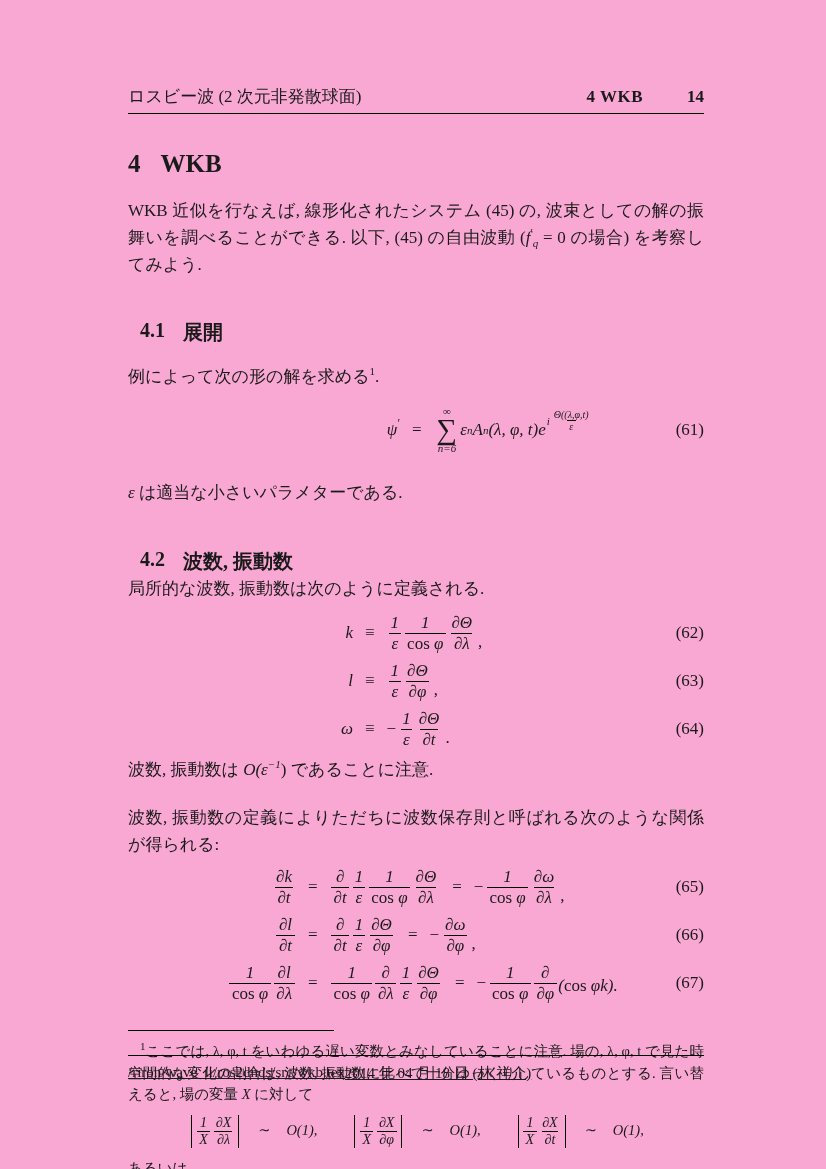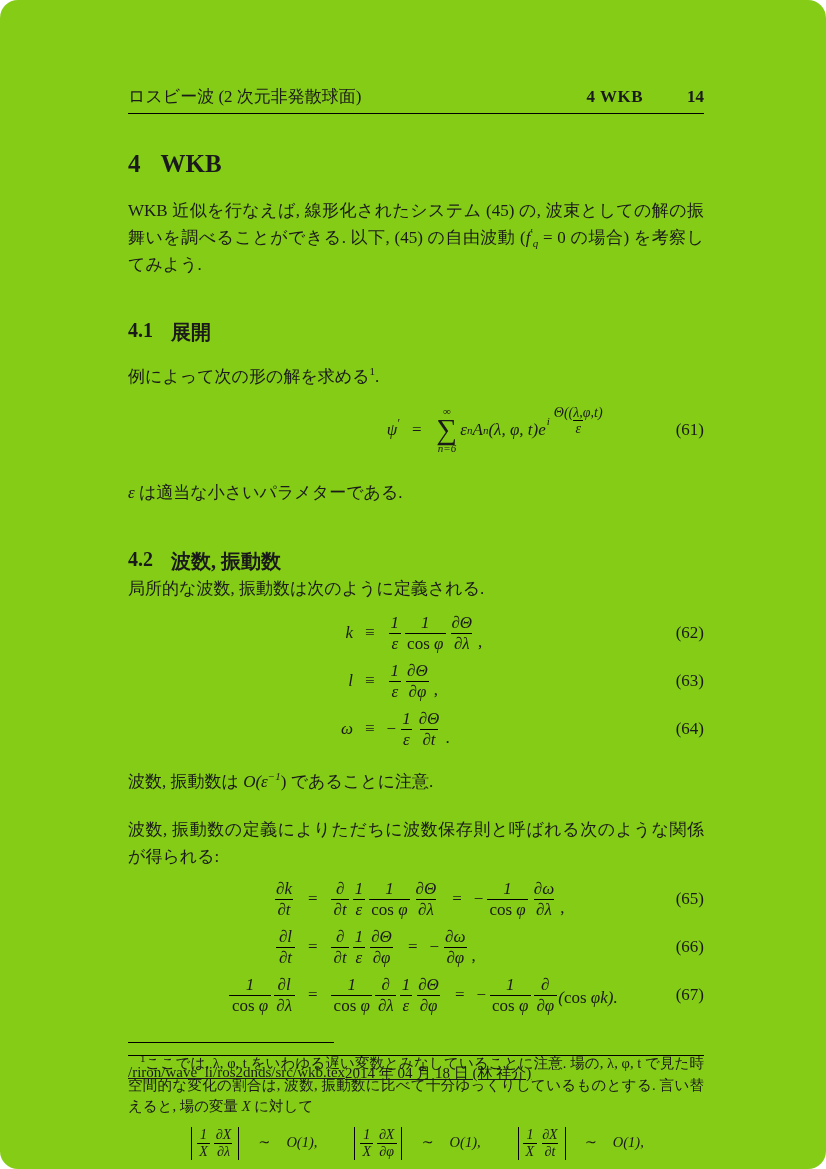--- a/index.html
+++ b/index.html
@@ -1,32 +1,32 @@
 <!DOCTYPE html>
 <html><head>
 <meta charset="utf-8">
 <style>
   html,body{margin:0;padding:0;background:#ffffff;}
   body{
     width:826px;height:1169px;position:relative;overflow:hidden;
     font-family:"Liberation Serif","DejaVu Serif",serif;color:#1a1a1a;
   }
-  .page{position:absolute;inset:0;background:#84cc16;border-radius:18px;}
+  .page{position:absolute;inset:0;background:#f9a8d4;}
   .content{position:absolute;left:128px;top:0;width:576px;}
 
   
   .header{display:flex;justify-content:space-between;align-items:baseline;padding-top:85px;font-size:17px;}
   .hdr-right{font-weight:bold;display:flex;align-items:flex-start;}
   .hdr-sec{letter-spacing:0.5px;}
   .hdr-page{margin-left:44px;}
   .hrule{border-top:1.6px solid #000;margin-top:5px;}
 
   
   h1.sec{font-size:25px;font-weight:bold;margin:36px 0 0 0;display:flex;gap:20px;}
-  h2.subsec{font-size:20px;font-weight:bold;margin:40px 0 0 0;display:flex;gap:18px;}
+  h2.subsec{font-size:20px;font-weight:bold;margin:40px 0 0 12px;display:flex;gap:18px;}
 
   p.body{font-size:17px;line-height:1.55;margin:20px 0 0 0;text-align:justify;}
   .it{font-style:italic;}
   .rm{font-style:normal;}
   sup.s,sub.s{font-size:11px;}
   sup.fn{font-size:11px;}
 
   
   .eqrow{position:relative;display:flex;align-items:center;min-height:46px;font-size:17px;margin:2px 0;}
   .eq61row{min-height:60px;margin-top:10px;}
@@ -37,21 +37,21 @@
   .eqrel{margin:0 12px;}
   .eqrhs{display:flex;align-items:center;}
   .eqno{position:absolute;right:0;top:50%;transform:translateY(-50%);}
   .frac{display:inline-flex;flex-direction:column;align-items:center;margin:0 1.5px;font-style:italic;line-height:1.15;}
   .frac .num,.frac .den{padding:0 2.5px;text-align:center;}
   .frac .den{border-top:1px solid #000;}
   .sum{display:inline-flex;flex-direction:column;align-items:center;line-height:1;margin:0 3px;}
   .sum .lim{font-size:11px;line-height:1.1;}
   .sum .sig{font-size:29px;line-height:0.85;}
   .expblock{display:inline-flex;align-items:center;position:relative;top:-9px;font-size:11px;margin-left:1px;}
-  .expblock .frac{font-size:14px;line-height:1.1;}
+  .expblock .frac{font-size:10px;line-height:1.1;}
   .expblock .frac .den{border-top:0.8px solid #000;}
   .tail{position:relative;top:9px;margin-left:2px;}
   .mainline{position:relative;top:3px;}
   .sign{margin-right:2px;}
   [data-math]{font-style:italic;}
   .prime{font-size:12px;position:relative;top:-6px;}
 
   
   .fnrule{width:206px;border-top:1.1px solid #000;margin:24px 0 7px 0;}
   .footnote{font-size:14.5px;line-height:1.5;text-align:justify;}
@@ -197,21 +197,21 @@
           <span class="frac">
               <span class="num"><span>∂Θ</span></span>
               <span class="den"><span>∂t</span></span>
             </span>
           <span class="tail">.</span>
         </span>
         <span class="eqno">(64)</span>
       </div>
     </div>
 
-    <p class="body" style="margin-top:16px">
+    <p class="body" style="margin-top:4px">
       <span>波数, 振動数は </span><span class="it">O(ε</span><sup class="s it">−1</sup><span>) であることに注意.</span>
     </p>
 
     <p class="body" style="margin-top:22px">波数, 振動数の定義によりただちに波数保存則と呼ばれる次のような関係が得られる:</p>
 
     <div style="margin-top:6px">
       <div class="eqrow">
         <span class="eqlhs wg2">
             <span class="frac">
               <span class="num"><span>∂k</span></span>

